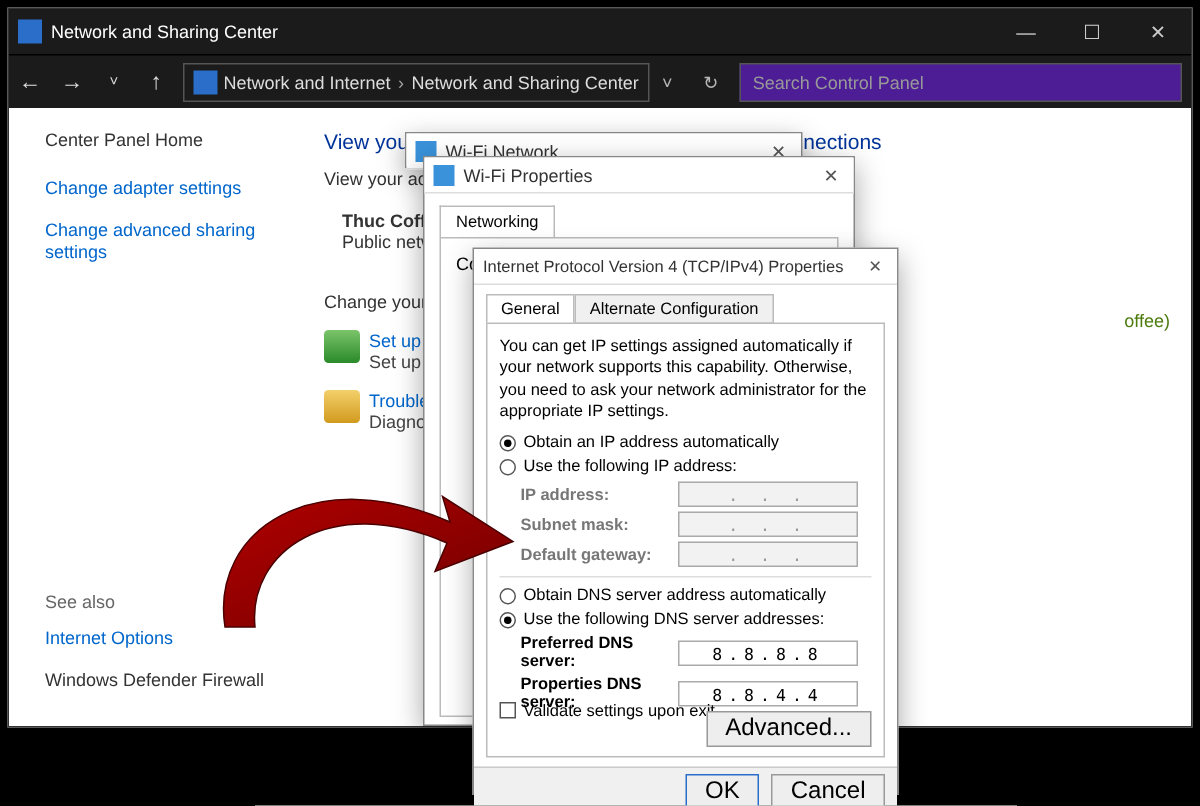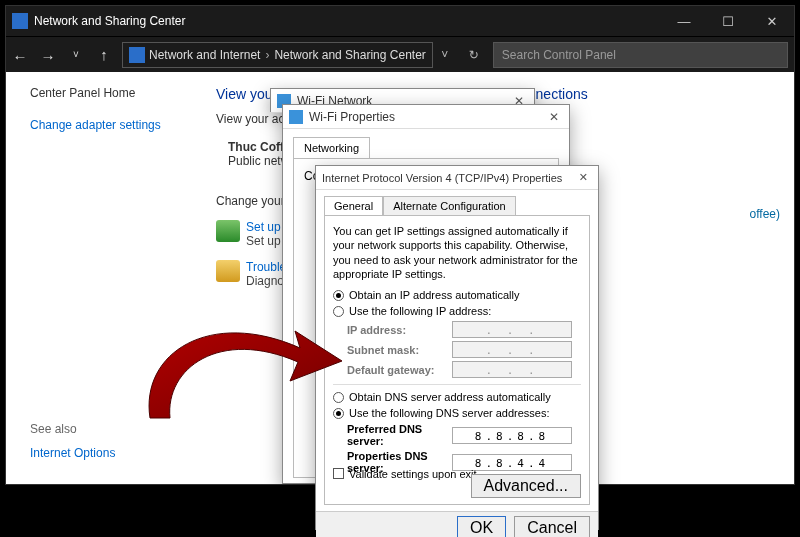--- a/index.html
+++ b/index.html
@@ -9,38 +9,38 @@
   .titlebar .tb-icon { width:16px; height:16px; background:#2a6ec9; margin:0 6px; }
   .titlebar .tb-title { flex:1; }
   .titlebar .tb-btn { width:44px; height:30px; display:flex; align-items:center; justify-content:center; color:#ccc; font-size:13px; }
   .navbar { height:36px; background:#1b1b1b; color:#ddd; display:flex; align-items:center; font-size:12px; border-top:1px solid #000; }
   .nav-btn { width:28px; height:28px; display:flex; align-items:center; justify-content:center; color:#ddd; font-size:15px; }
   .breadcrumb { display:flex; align-items:center; background:#1b1b1b; border:1px solid #555; height:26px; padding:0 6px; margin-left:4px; }
   .breadcrumb .bc-icon { width:16px; height:16px; background:#2a6ec9; margin-right:4px; }
   .breadcrumb .sep { margin:0 5px; opacity:.7; }
   .bc-drop { width:24px; text-align:center; opacity:.8; }
   .refresh { width:26px; text-align:center; margin-left:4px; opacity:.8; }
-  .searchbox { flex:1; margin:0 6px 0 6px; height:26px; background:#404040; border:1px solid #555; color:#999; display:flex; align-items:center; padding:0 8px; }
+  .searchbox { flex:1; margin:0 6px 0 6px; height:26px; background:#4c1d95; border:1px solid #555; color:#999; display:flex; align-items:center; padding:0 8px; }
   .content { position:absolute; top:66px; left:0; right:0; bottom:0; background:#fff; display:flex; }
   .sidebar { width:190px; padding:14px 0 0 24px; font-size:12px; }
   .sidebar .cph { color:#333; margin-bottom:18px; }
   .sidebar .link { color:#0066cc; margin-bottom:13px; cursor:pointer; line-height:1.25; }
   .see-also { position:absolute; bottom:10px; left:24px; font-size:12px; }
   .see-also .hdr { color:#666; margin-bottom:10px; }
   .main { flex:1; padding:14px 16px 0 20px; font-size:12px; color:#333; position:relative; }
   .main h1 { font-size:14px; color:#003399; font-weight:normal; margin:0 0 10px 0; }
   .sub { margin-bottom:14px; color:#333; }
   .bold { font-weight:700; }
   .indent { margin-left:12px; }
   .sec-row { margin-top:12px; display:flex; }
   .sec-ico { width:24px; height:22px; margin-right:6px; background:linear-gradient(#7bc46a,#2a8a2a); border-radius:3px; flex:none; }
   .sec-ico.y { background:linear-gradient(#f3d06b,#d19a1e); }
   .sec-link { color:#0066cc; }
   .sec-sub { color:#444; }
-  .access { color:#0369a1; position:absolute; right:14px; top:135px; }
+  .access { color:#4d7c0f; position:absolute; right:14px; top:135px; }
 
   
   .dlg { position:absolute; background:#fff; border:1px solid #888; box-shadow:0 6px 18px rgba(0,0,0,.35); font-size:12px; }
   .dlg .dlg-title { height:24px; display:flex; align-items:center; padding:0 6px; background:#fff; border-bottom:1px solid #ddd; color:#333; }
   .dlg .dlg-title .dico { width:14px; height:14px; margin-right:6px; background:#3a92da; }
   .dlg .dlg-title .x { margin-left:auto; color:#555; padding:0 4px; }
 
   .wifi-status { left:270px; top:88px; width:265px; height:24px; }
   .wifi-prop { left:282px; top:104px; width:288px; height:380px; }
   .wifi-prop .tab { display:inline-block; padding:4px 10px; border:1px solid #bbb; border-bottom:none; background:#fff; margin:8px 0 0 10px; font-size:11px; }
@@ -100,23 +100,25 @@
     <div class="refresh">↻</div>
     <div class="searchbox">
       <span>Search Control Panel</span>
     </div>
   </div>
 
   <div class="content">
     <div class="sidebar">
       <div class="cph">Center Panel Home</div>
       <div class="link">Change adapter settings</div>
+      <div class="link">Change advanced sharing settings</div>
       <div class="see-also">
         <div class="hdr">See also</div>
         <div class="link">Internet Options</div>
+        <div class="link" style="color:#333">Windows Defender Firewall</div>
       </div>
     </div>
 
     <div class="main">
       <h1>View your basic network information and set up connections</h1>
       <div class="sub">View your active ne</div>
       <div class="indent">
         <div class="bold">Thuc Coffee</div>
         <div>Public network</div>
       </div>

